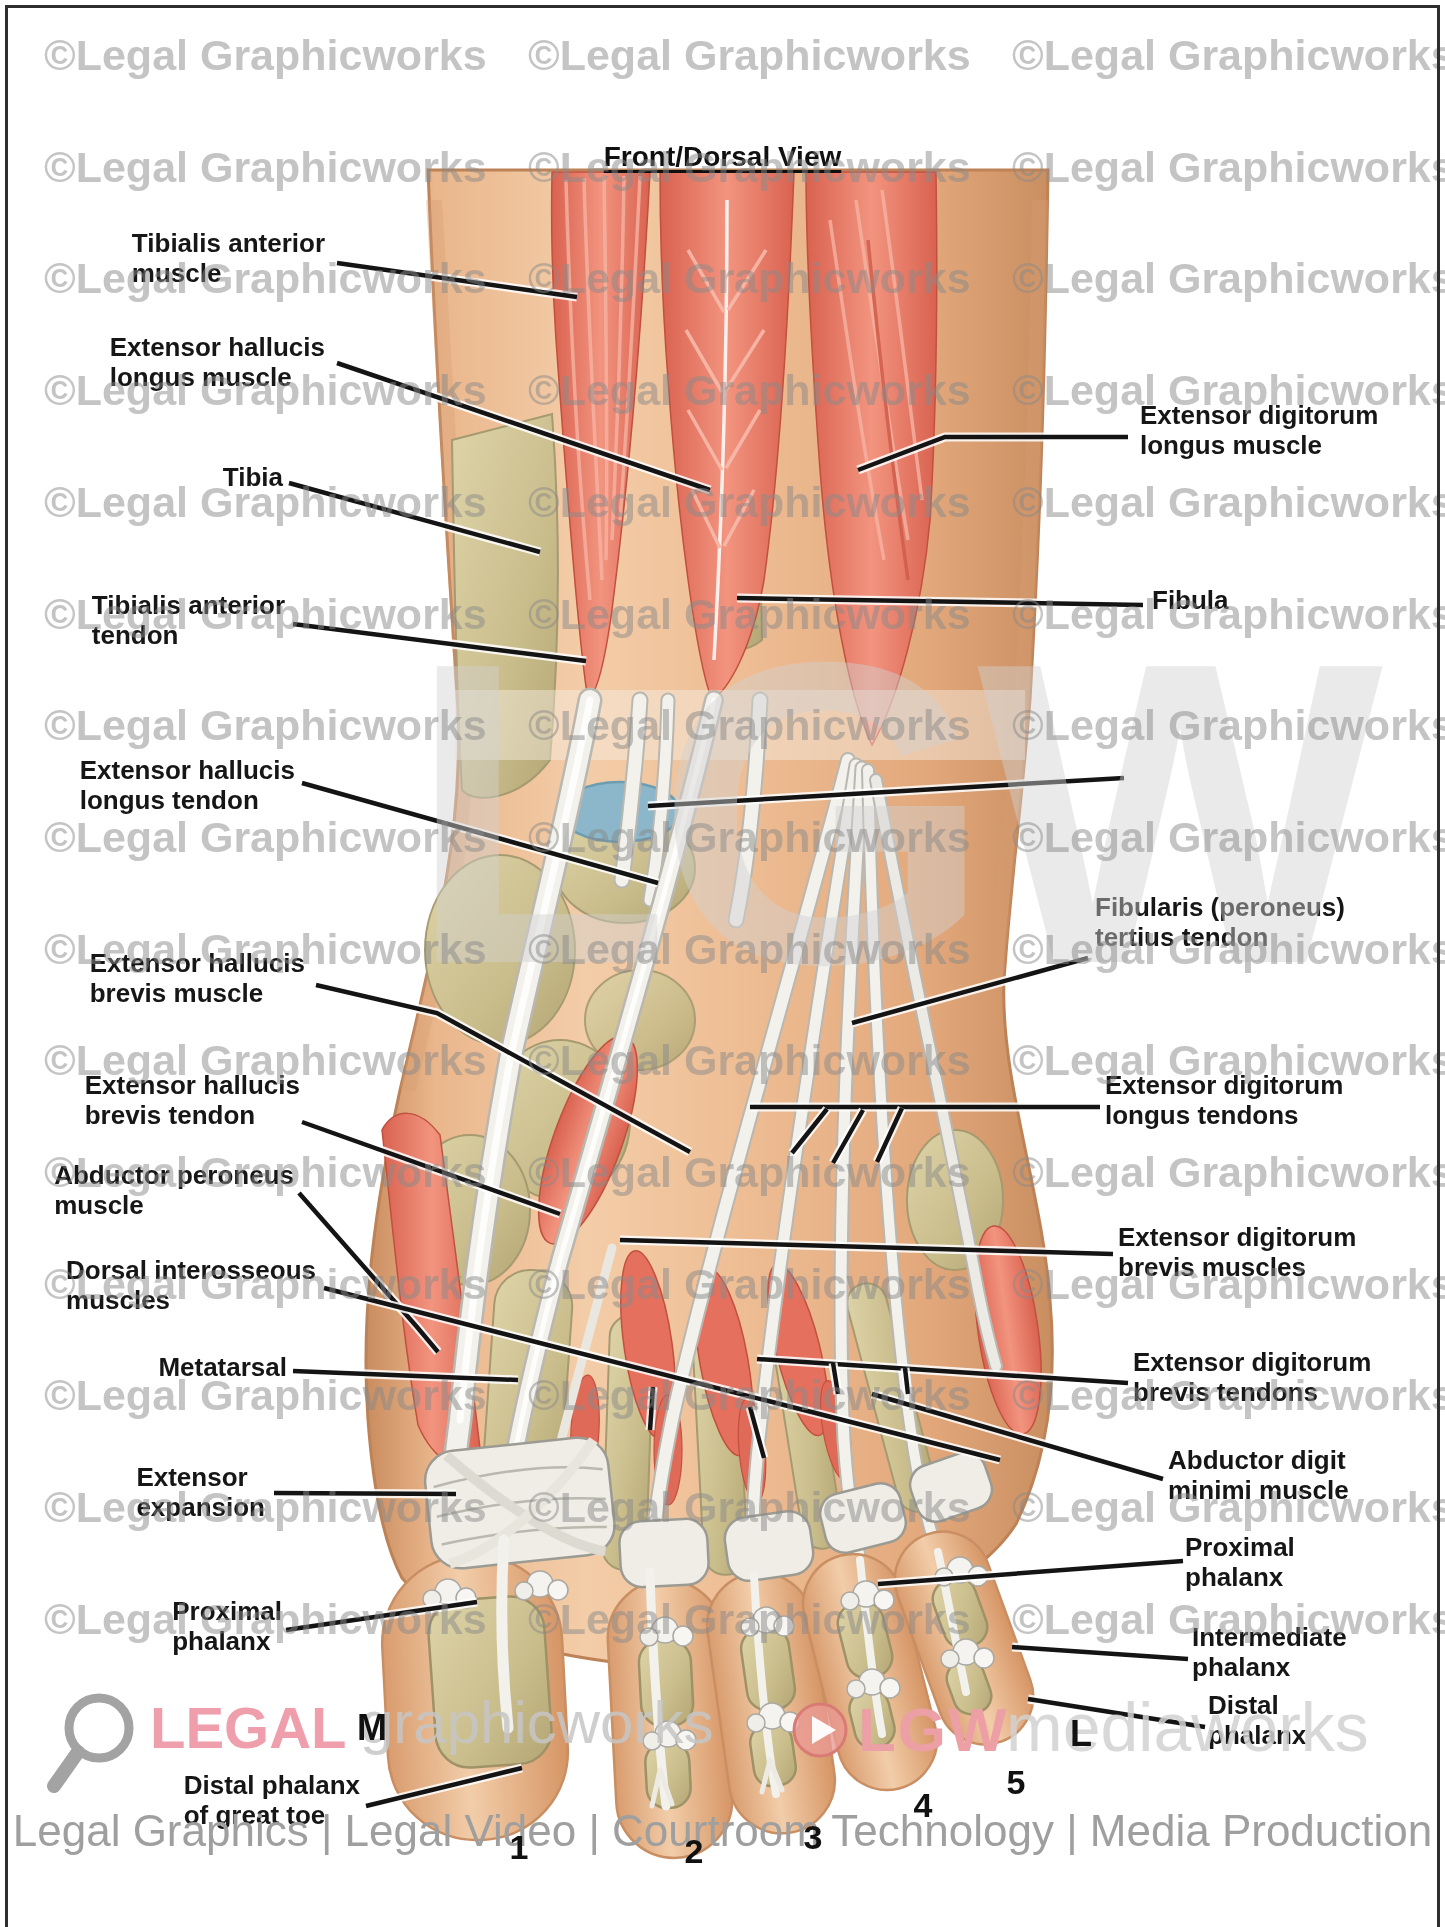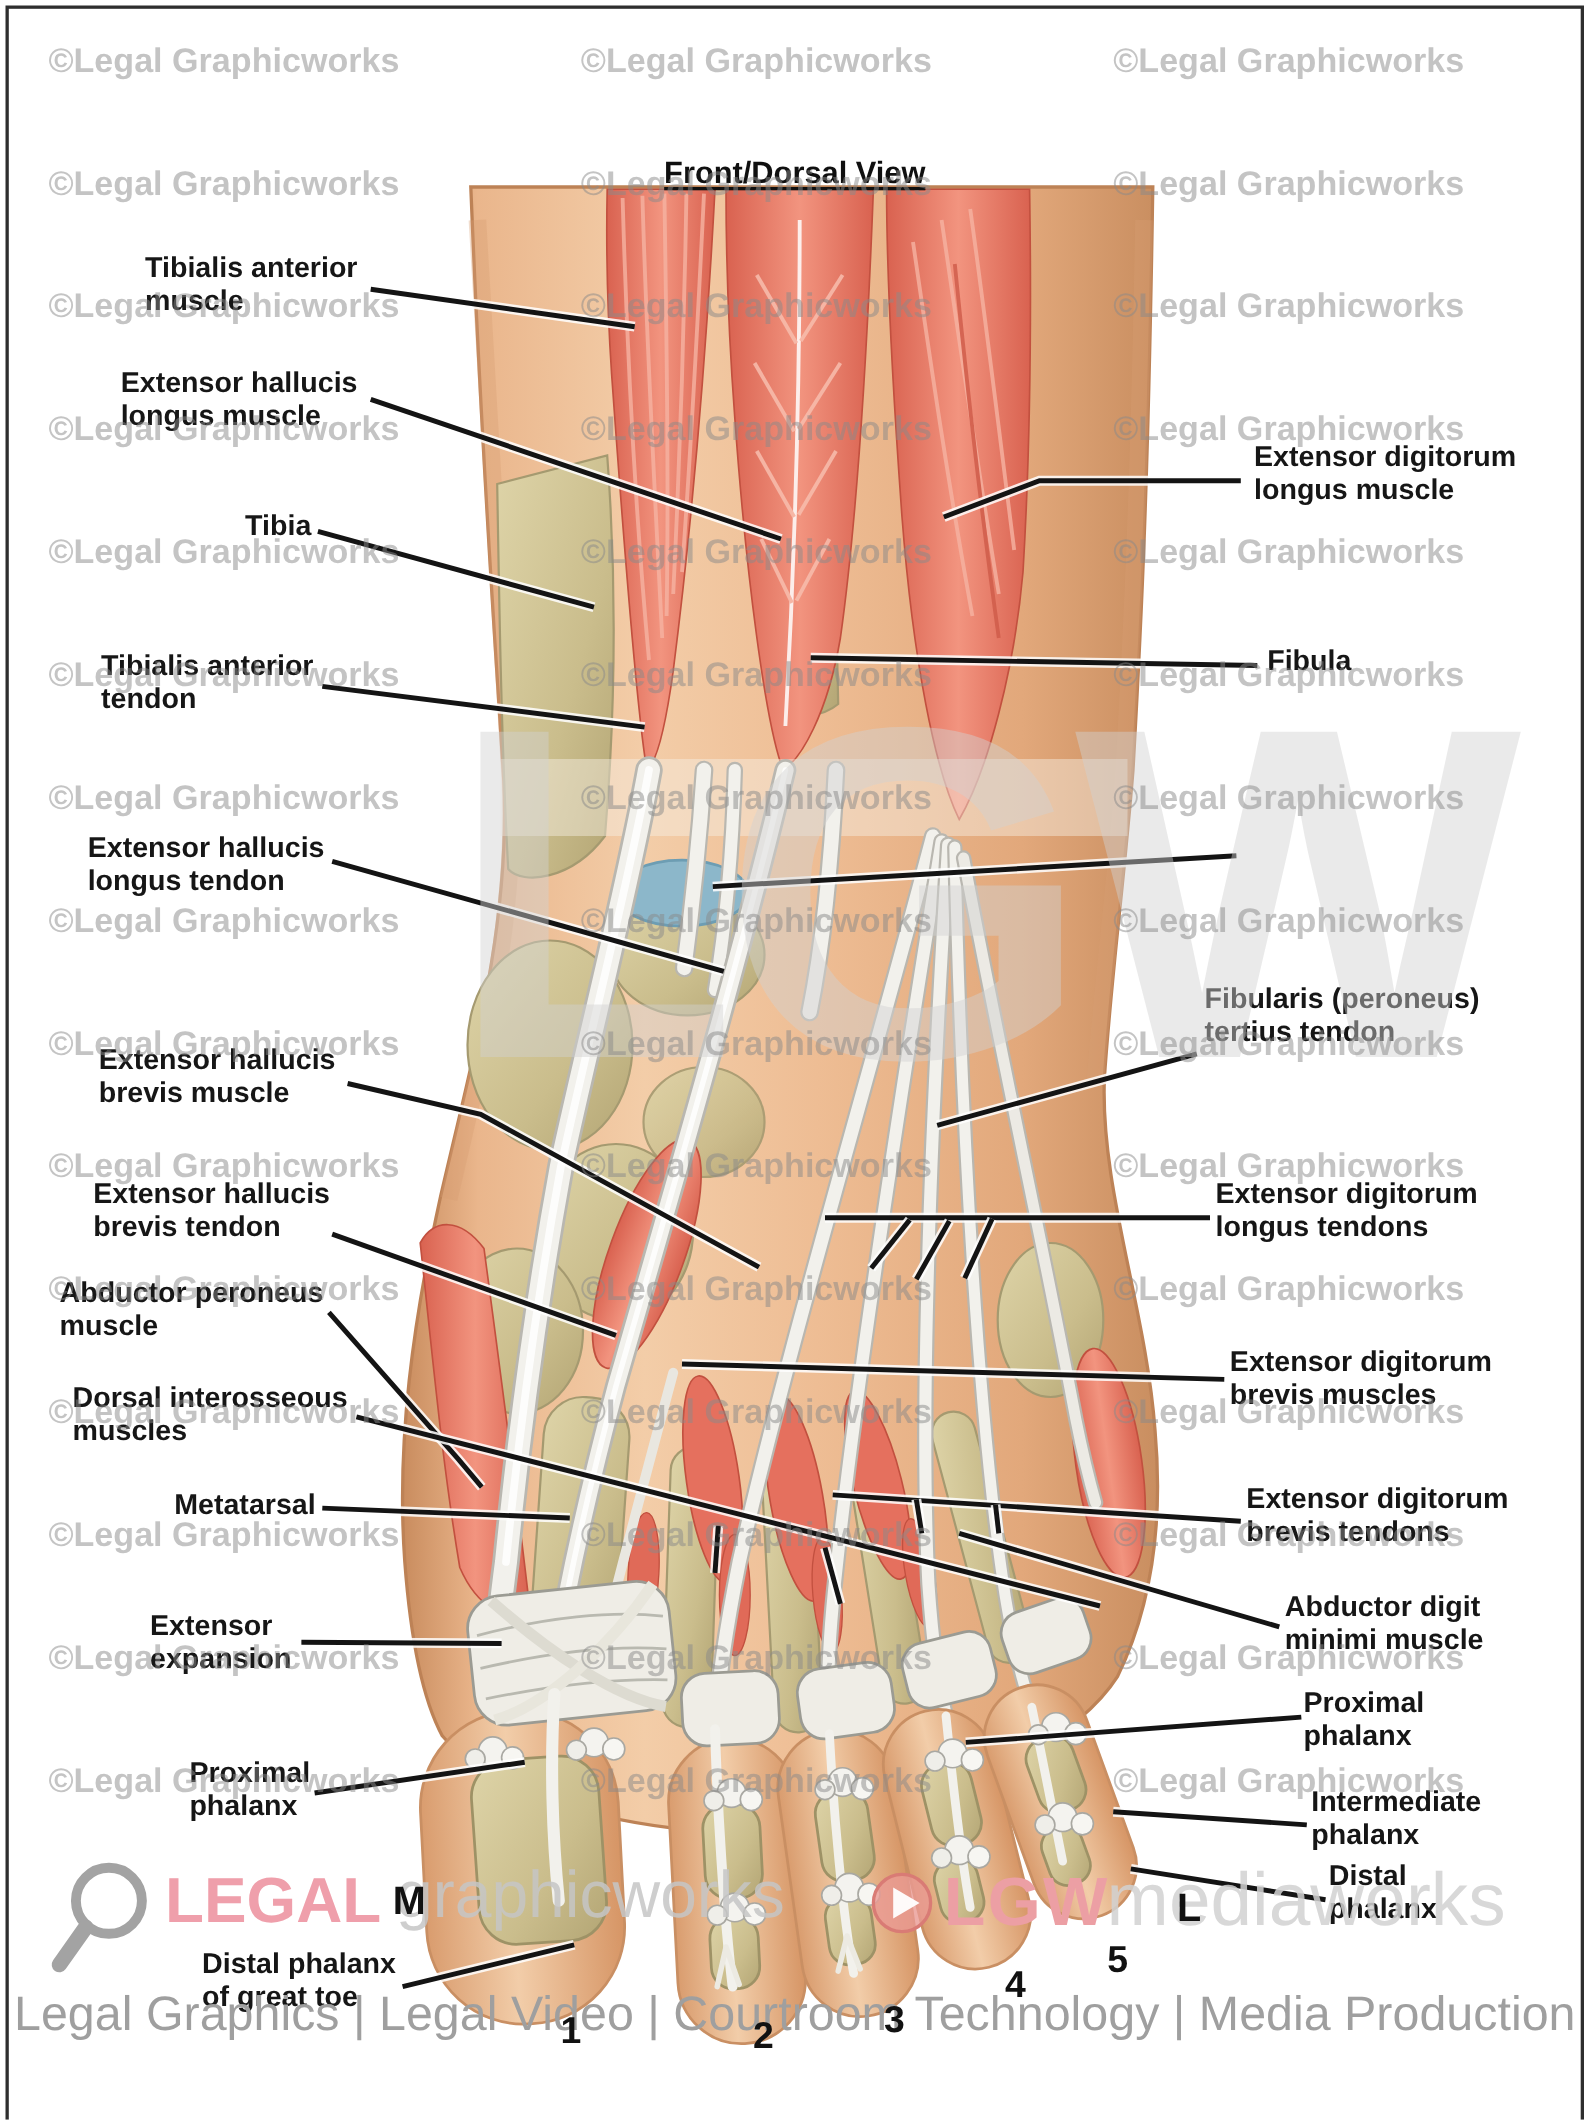--- a/index.html
+++ b/index.html
@@ -10,21 +10,21 @@
          color:#101010;letter-spacing:-1px;z-index:20;}
   #subtitle{position:absolute;top:141px;left:0;width:100%;text-align:center;font-size:28px;font-weight:bold;
         color:#101010;z-index:20;}
   #subtitle span{text-decoration:underline;text-decoration-thickness:3px;text-underline-offset:4px;}
   .lbl{position:absolute;font-size:26px;line-height:30px;font-weight:bold;color:#161616;
        white-space:pre-line;z-index:14;}
   .lbl.left{text-align:left;}
   .lbl.right{text-align:left;}
   #illus,#leaders{position:absolute;left:0;top:0;z-index:5;pointer-events:none;}
   #leaders{z-index:12;}
-  .wm{position:absolute;font-size:31px;font-weight:bold;color:#8a8a8a;opacity:.50;white-space:nowrap;
+  .wm{position:absolute;font-size:43px;font-weight:bold;color:#8a8a8a;opacity:.50;white-space:nowrap;
       transform:translateY(-50%);z-index:22;pointer-events:none;letter-spacing:0px;}
   #bigwm{position:absolute;left:408px;top:598px;font-size:430px;line-height:1;font-weight:bold;
       color:#d2d2d2;opacity:.45;letter-spacing:-14px;z-index:21;pointer-events:none;}
   .toe-num{position:absolute;transform:translate(-50%,-50%);font-size:34px;font-weight:bold;color:#111;z-index:26;}
   .marker{position:absolute;transform:translate(-50%,-50%);font-size:36px;font-weight:bold;color:#111;z-index:26;}
   #tagline{position:absolute;top:1806px;left:50%;transform:translateX(-50%);white-space:nowrap;
       font-size:44px;color:#9f9f9f;z-index:24;}
   #logoL,#logoR{position:absolute;z-index:25;pointer-events:none;}
   #logoL{left:44px;top:1688px;width:760px;height:120px;}
   #logoR{left:782px;top:1688px;width:640px;height:120px;}

